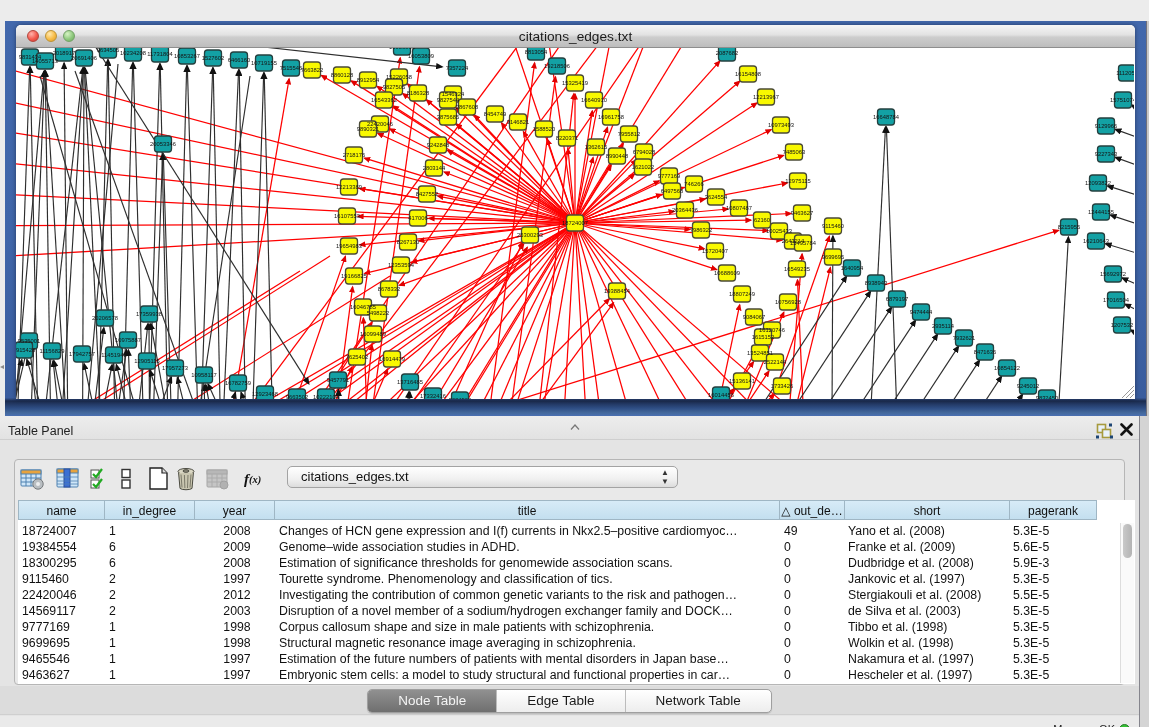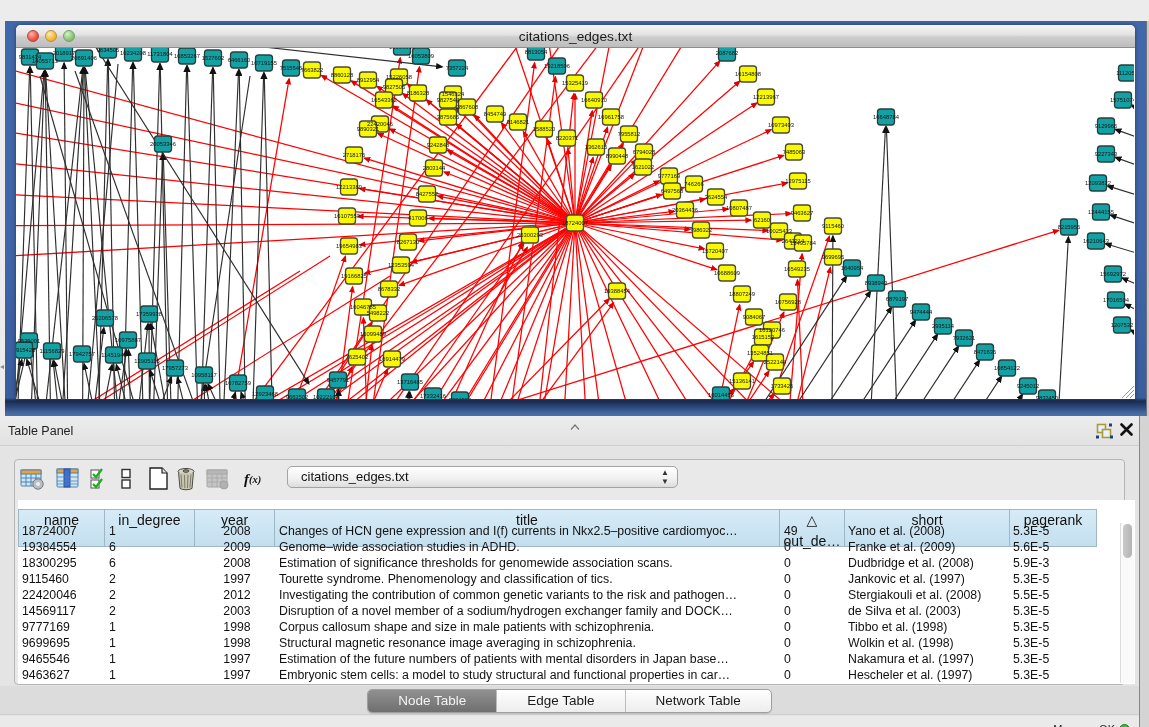--- a/index.html
+++ b/index.html
@@ -17,30 +17,30 @@
   font-size:13.7px; color:#1b1b1b; }
 .light { position:absolute; top:5px; width:12px; height:12px; border-radius:50%; }
 #l-red { left:11px; background:radial-gradient(circle at 35% 30%, #ffb2ab, #f3594d 55%, #c93a30); border:1px solid #b4453c;}
 #l-yel { left:29px; background:radial-gradient(circle at 35% 30%, #ffe9b0, #f7bb45 55%, #d79a2b); border:1px solid #bd9336;}
 #l-grn { left:47px; background:radial-gradient(circle at 35% 30%, #d6f3c4, #8fc97e 55%, #6aa85c); border:1px solid #74a268;}
 #graph { position:absolute; left:0; top:23px; width:1118px; height:351px; overflow:hidden; background:#fff; }
 #lmark { position:absolute; left:0px; top:345px; width:5px; height:12px; color:#8a8a8a; font-size:8px; line-height:12px; }
 
 #panel { position:absolute; left:0; top:400px; width:1140px; height:327px; background:#e4e4e4; }
 #rail-bot { position:absolute; left:1139px; top:400px; width:10px; height:327px; background:#d4d4d4; border-left:1px solid #85858d; }
-#ptitle { position:absolute; left:0; top:0; width:1139px; height:30px; background:linear-gradient(180deg,#ededed,#e2e2e2);
+#ptitle { position:absolute; left:0; top:0; width:1139px; height:24px; background:linear-gradient(180deg,#ededed,#e2e2e2);
   border-bottom:1px solid #cfcfcf; }
 #ptitle .t { position:absolute; left:8px; top:8px; font-size:12.5px; color:#222; }
 #caret { position:absolute; left:570px; top:0px; }
 #container { position:absolute; left:14px; top:43px; width:1111px; height:226px;
   background:#e9e9e9; border:1px solid #b6b6b6; border-radius:4px; }
 #tablezone { position:absolute; left:18px; top:84px; width:1117px; height:184px; background:#ffffff; }
 #thead { position:absolute; left:18px; top:84px; height:22px; }
-.th { position:absolute; top:9px; height:38px; background:linear-gradient(180deg,#d7ebf7,#c3dfef);
-  border:1px solid #9fb6c4; border-left:none; font-size:14px; color:#111; text-align:center; line-height:21px; }
+.th { position:absolute; top:0; height:20px; background:linear-gradient(180deg,#d7ebf7,#c3dfef);
+  border:1px solid #9fb6c4; border-left:none; font-size:12px; color:#111; text-align:center; line-height:21px; }
 .th:first-child { border-left:1px solid #9fb6c4; }
 .tr { position:absolute; left:18px; width:1117px; height:16px; font-size:12.3px; color:#111; white-space:nowrap; }
 .tr span { position:absolute; top:1px; display:block; overflow:hidden; }
 .c0 { left:4px;  width:83px; }
 .c1 { left:91px; width:86px; }
 .c2 { left:181px; width:76px;text-align:center; }
 .c3 { left:261px; width:501px; }
 .c4 { left:766px; width:61px; }
 .c5 { left:830px; width:161px; }
 .c6 { left:995px; width:84px; }

